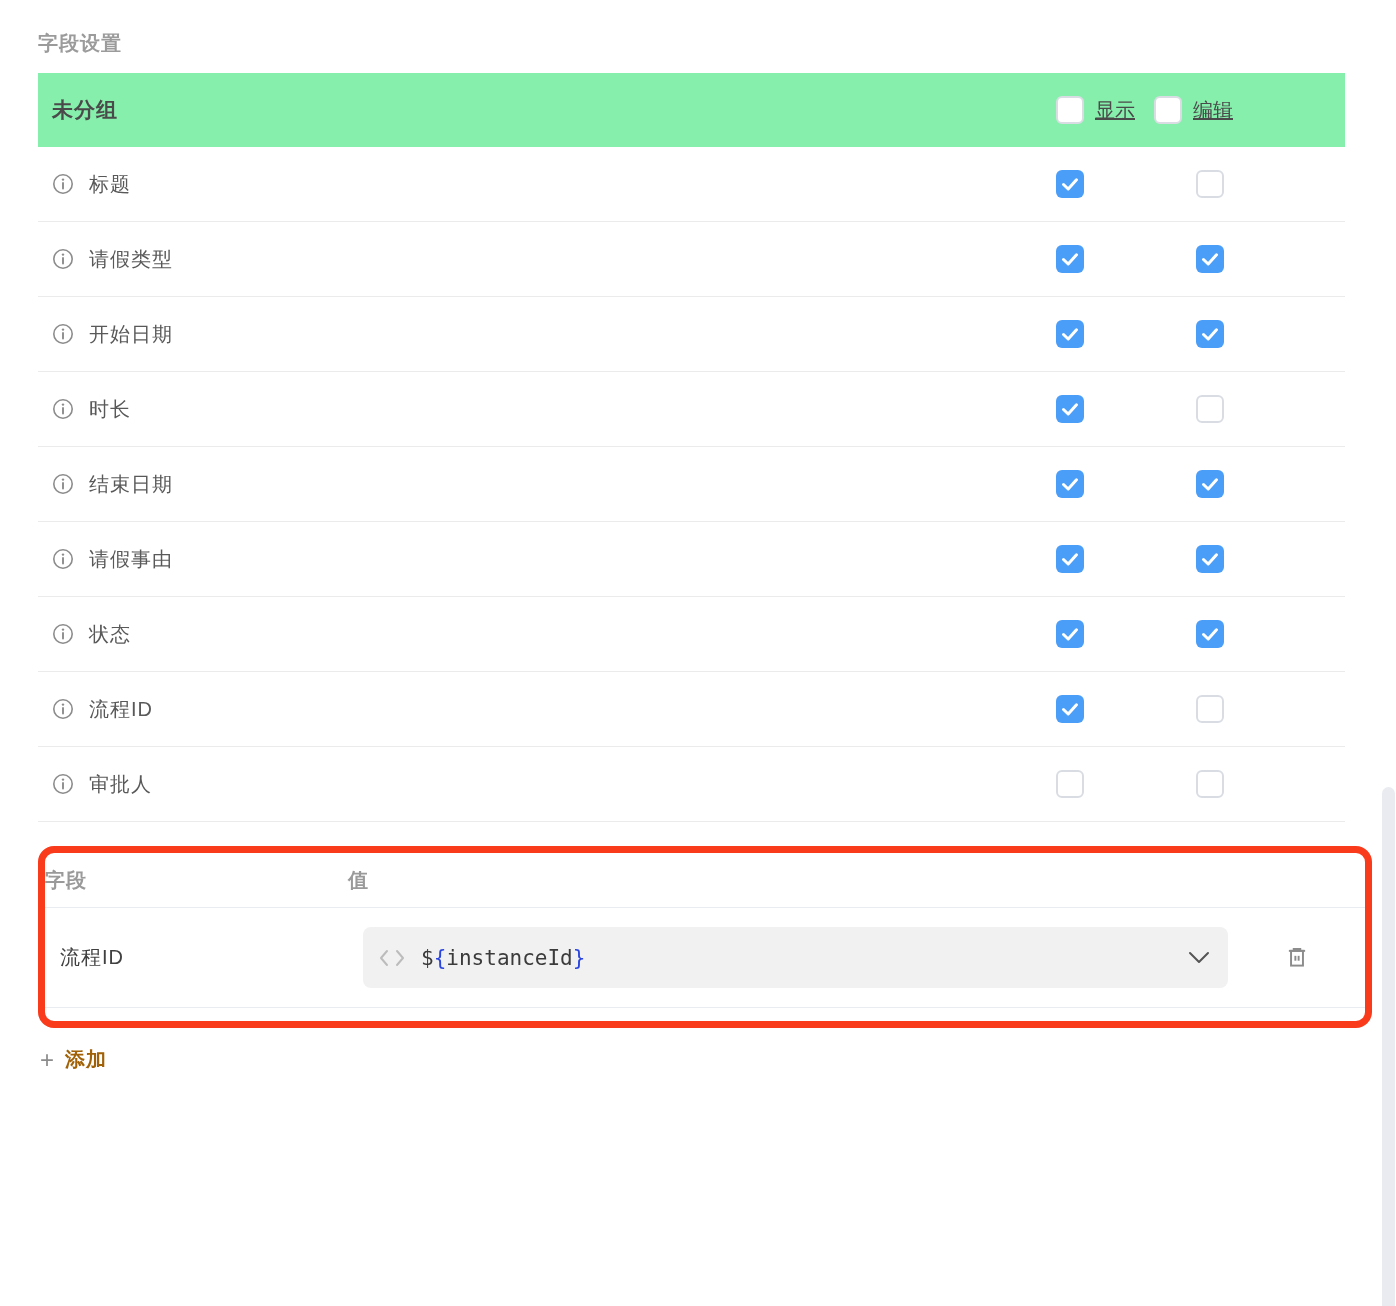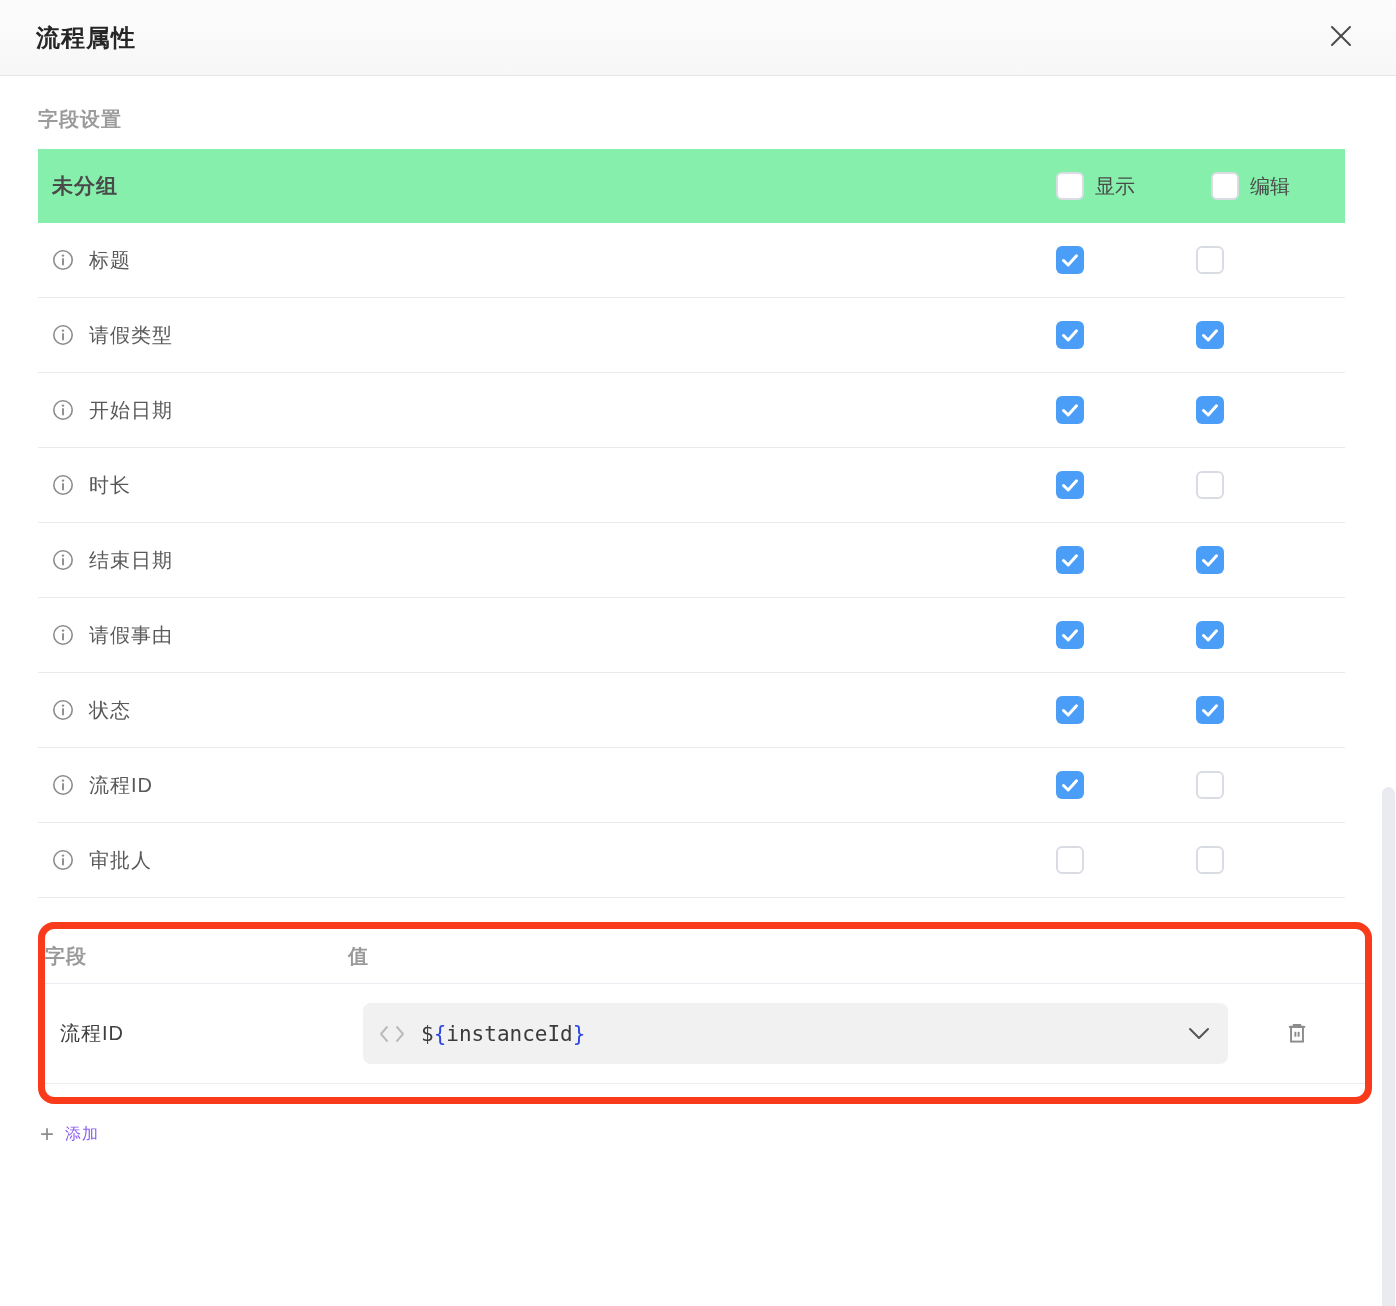--- a/index.html
+++ b/index.html
@@ -17,22 +17,22 @@
   
   .dlg-body { position:relative; padding:27px 0 0 38px; }
   .section-label { font-size:20px; font-weight:bold; color:#9b9b9b; line-height:32px; letter-spacing:1px; }
 
   
   .field-table { width:1307px; margin-top:14px; }
   .group-header { position:relative; height:74px; background:#86efac; display:flex; align-items:center; }
   .group-name { font-size:21px; font-weight:bold; color:#4a4a4a; margin-left:14px; letter-spacing:1px; }
   .hdr-cb-wrap { position:absolute; display:flex; align-items:center; gap:11px; }
   .hdr-cb-wrap.col-show { left:1018px; }
-  .hdr-cb-wrap.col-edit { left:1173px; }
-  .hdr-cb-label { font-size:20px; color:#4a4a4a; }
+  .hdr-cb-wrap.col-edit { left:1116px; }
+  .hdr-cb-label { font-size:20px; color:#4a4a4a;text-decoration:underline; }
 
   .field-row { position:relative; height:75px; border-bottom:1px solid #ebebeb;
     display:flex; align-items:center; }
   .row-info { width:22px; height:22px; margin-left:14px; flex:none; display:flex; }
   .row-label { font-size:20px; color:#595959; margin-left:15px; letter-spacing:1px; }
   .row-cb { position:absolute; top:50%; transform:translateY(-50%); }
   .row-cb.col-show { left:1018px; }
   .row-cb.col-edit { left:1158px; }
 
   
@@ -60,42 +60,31 @@
   .mono-value .brace { color:#2b45e0; }
   .select-spacer { flex:1; }
   .chevron-icon { display:flex; flex:none; }
   .trash-btn { margin-left:52px; width:34px; height:34px; border:none; background:transparent;
     cursor:pointer; display:flex; align-items:center; justify-content:center; }
 
   
   .add-btn { margin-top:14px; display:flex; align-items:center; gap:11px; border:none;
     background:transparent; cursor:pointer; padding:4px 2px; }
   .add-plus { font-size:24px; color:#8c8c8c; line-height:24px; font-weight:400; }
-  .add-label { font-size:16px; color:#8b5cf6; font-weight:400; letter-spacing:1px; }
+  .add-label { font-size:20px; color:#a16207; font-weight:700; letter-spacing:1px; }
 
   
   .scroll-thumb { position:absolute; right:1px; top:787px; width:13px; height:540px;
     background:#e9ebf0; border-radius:7px; }
 </style>
 </head>
 <body>
 
 <div class="dialog">
 
-  <div class="dlg-header">
-    <span class="dlg-title">流程属性</span>
-    <button class="dlg-close">
-      <span style="display:flex;">
-        <svg width="26" height="26" viewBox="0 0 26 26">
-          <line x1="4" y1="4" x2="22" y2="22" stroke="#4a4a4a" stroke-width="2" stroke-linecap="round"></line>
-          <line x1="22" y1="4" x2="4" y2="22" stroke="#4a4a4a" stroke-width="2" stroke-linecap="round"></line>
-        </svg>
-      </span>
-    </button>
-  </div>
 
   <div class="dlg-body">
 
     <div class="section-label">字段设置</div>
 
     <div class="field-table">
 
       <div class="group-header">
         <span class="group-name">未分组</span>
         <span class="hdr-cb-wrap col-show">

